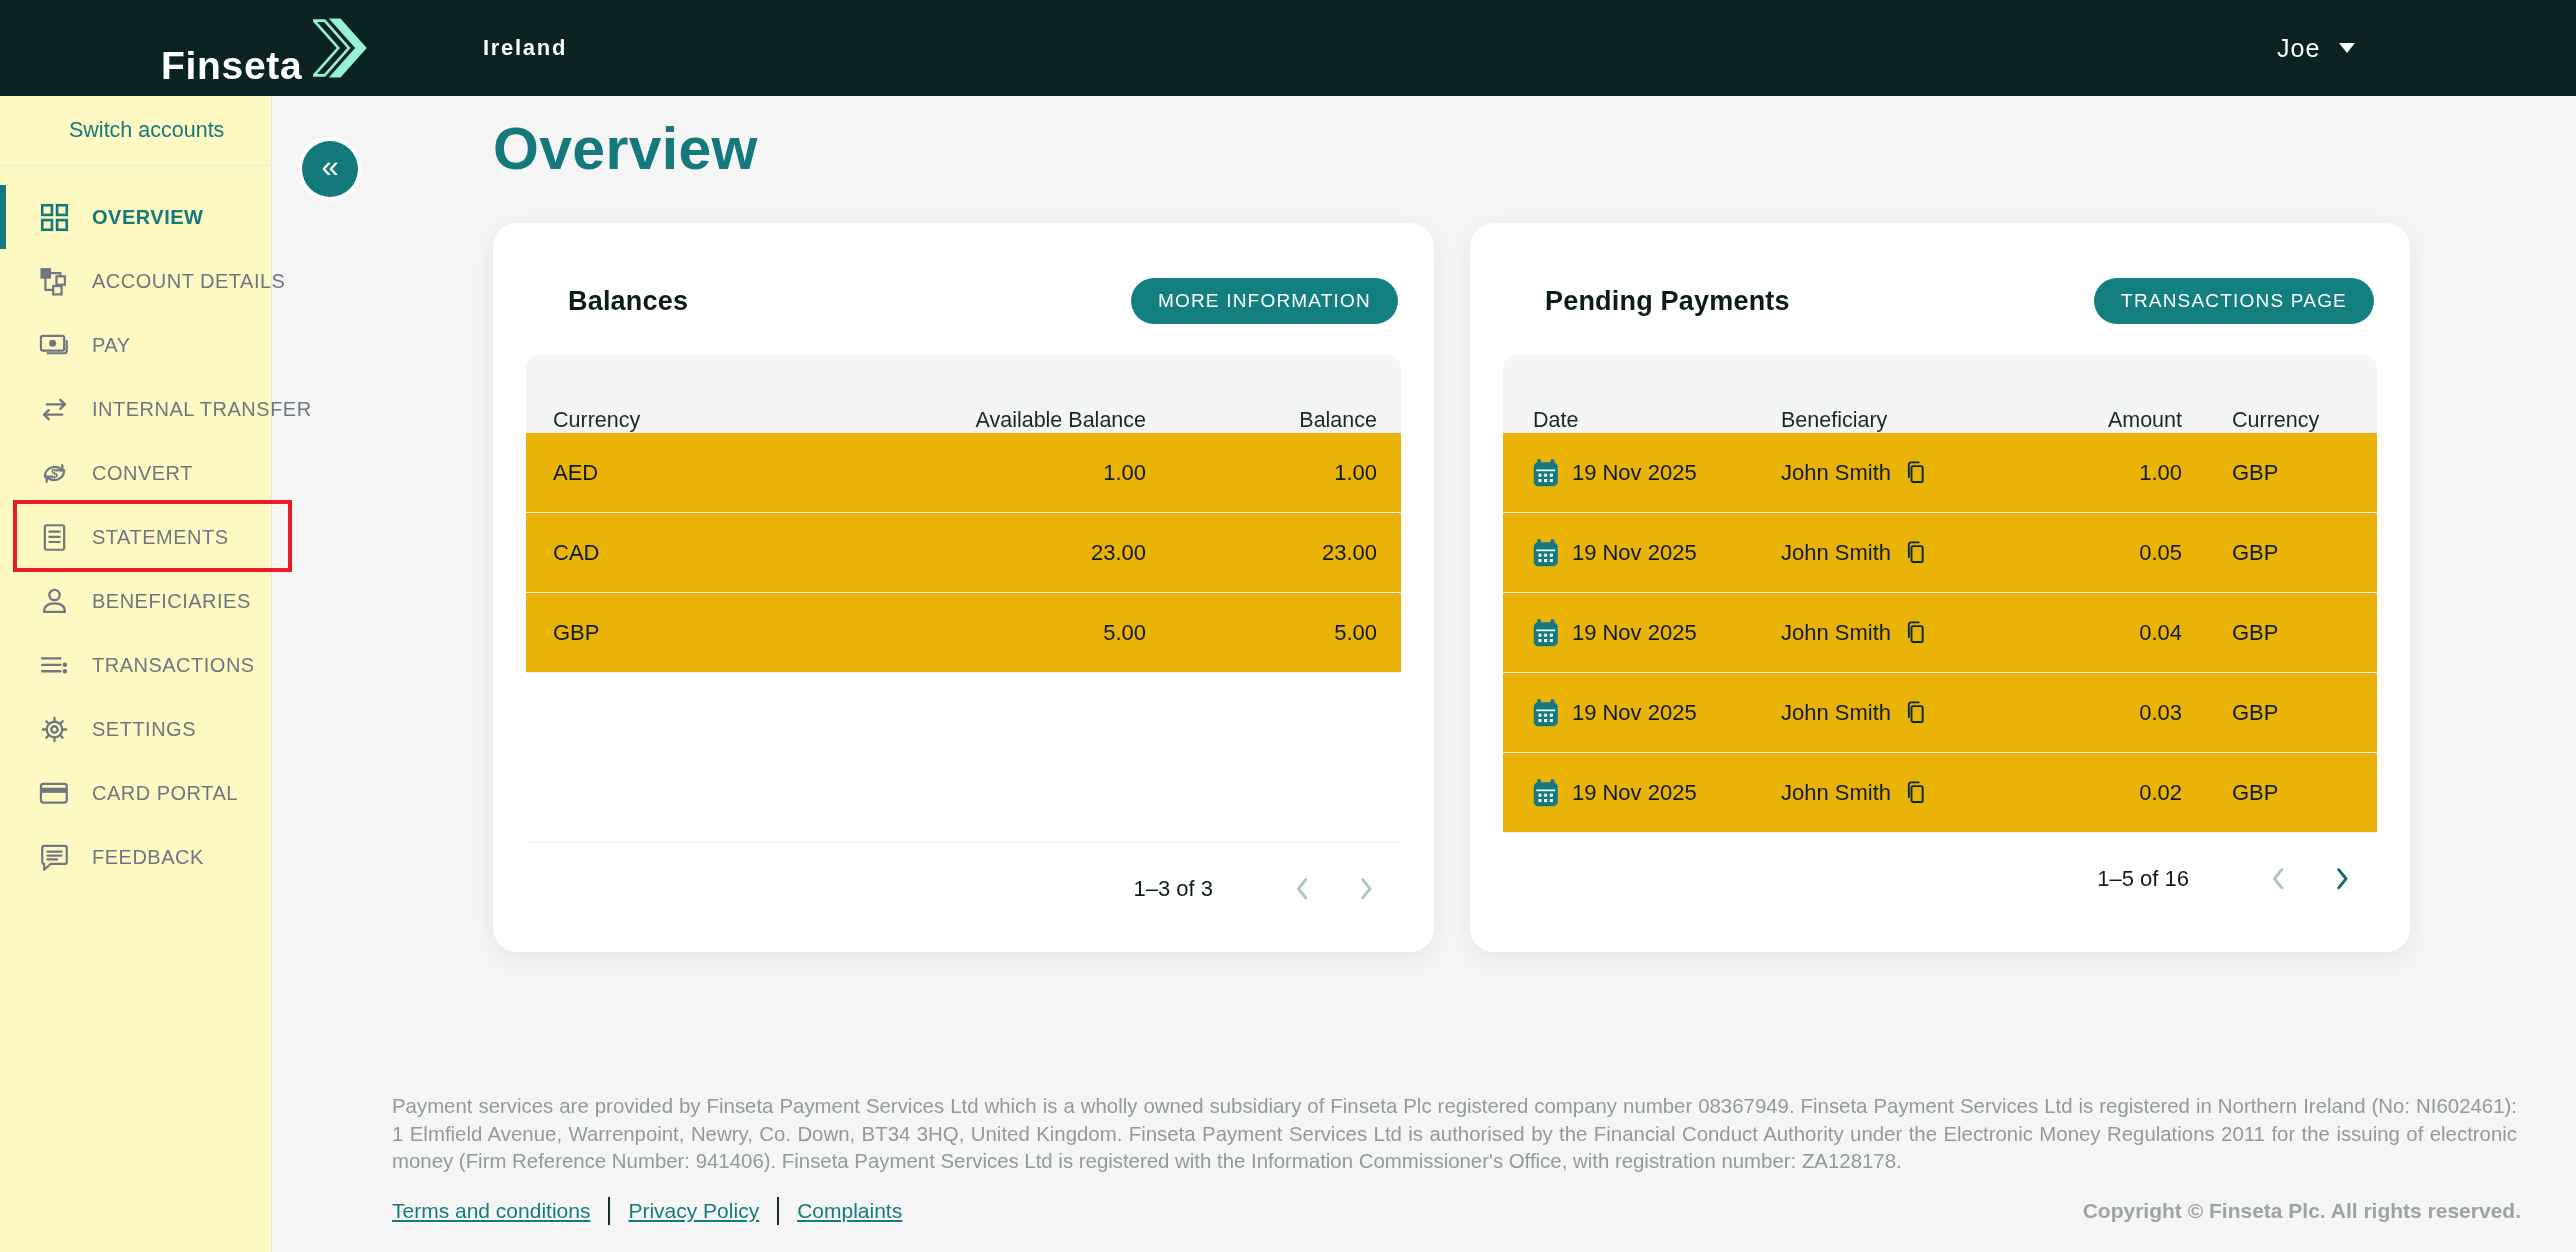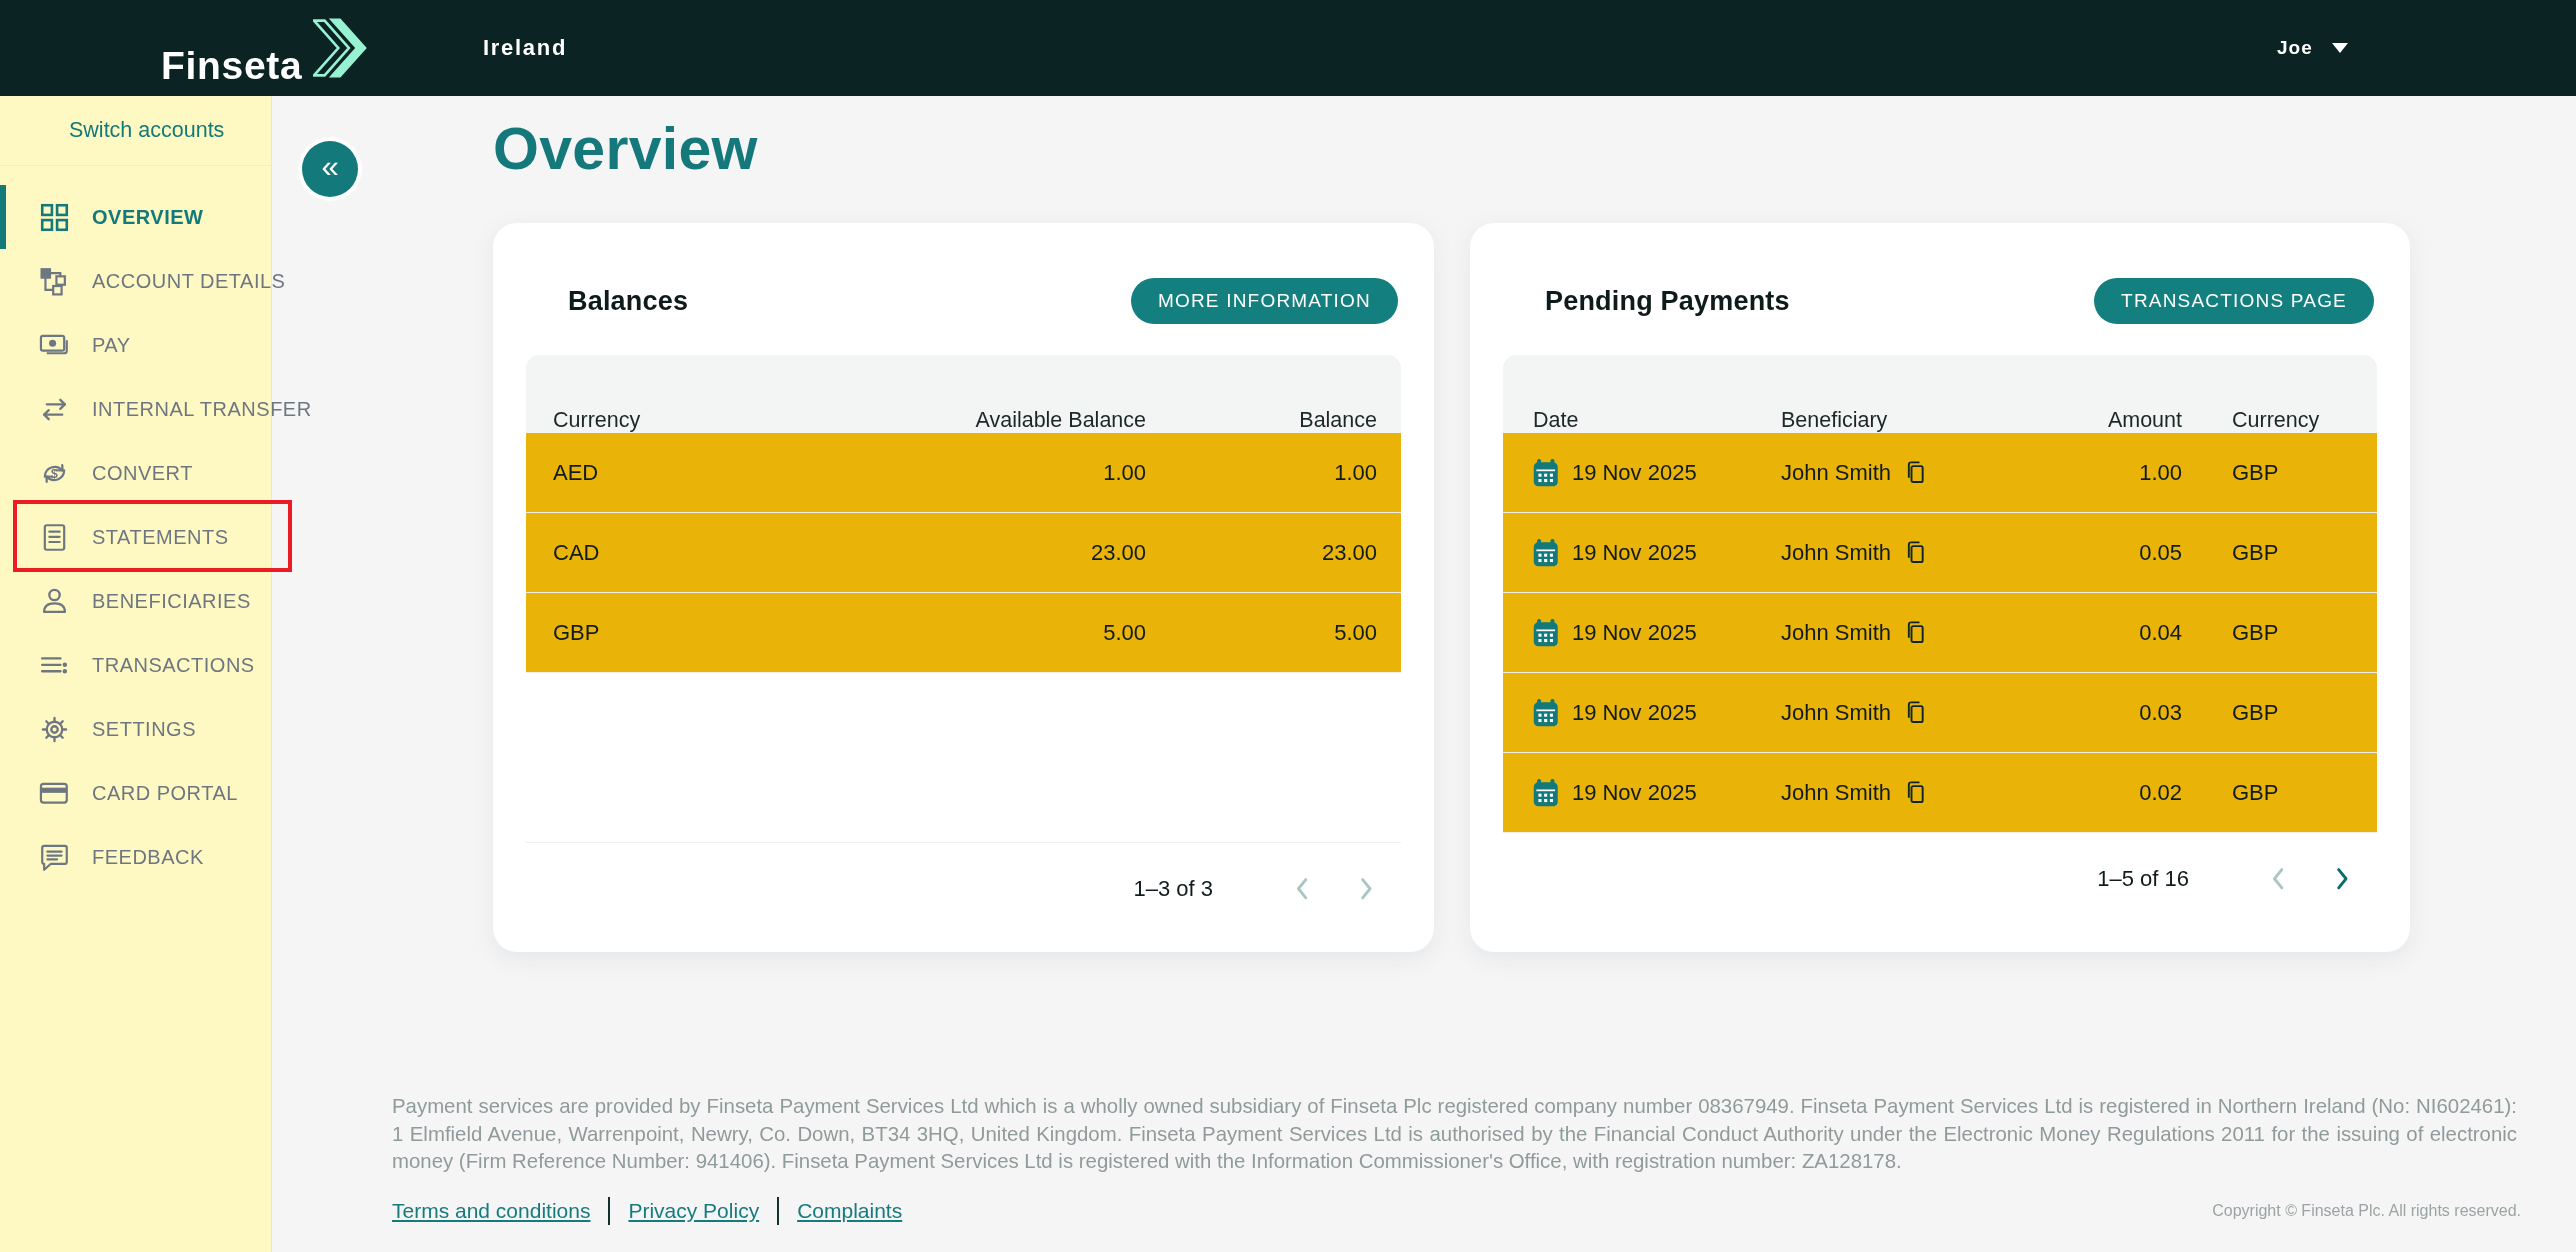--- a/index.html
+++ b/index.html
@@ -11,21 +11,21 @@
   
   .topbar {
     position:absolute; left:0; top:0; width:2576px; height:96px;
     background:#0b2322; display:flex; align-items:center; z-index:30;
   }
   .logo { position:absolute; left:161px; top:0; height:96px; display:flex; align-items:center; cursor:pointer; }
   .logo-text { color:#ffffff; font-size:39px; font-weight:700; letter-spacing:0.7px;margin-top:36px; }
   .logo-mark { margin-left:10.7px; width:58px; height:64px; }
   .env-label { position:absolute; left:483px; color:#ffffff; font-size:22px; font-weight:600; letter-spacing:1.7px; }
   .user-menu { position:absolute; left:2277px; display:flex; align-items:center; cursor:pointer; }
-  .user-name { color:#ffffff; font-size:19px; font-weight:700; letter-spacing:1px; }
+  .user-name { color:#ffffff; font-size:25px; font-weight:400; letter-spacing:1px; }
   .caret-down {
     margin-left:19px; width:0; height:0;
     border-left:8.7px solid transparent; border-right:8.7px solid transparent;
     border-top:10px solid #ffffff;
   }
   
   .sidebar {
     position:absolute; left:0; top:96px; width:272px; height:1157px;
     background:#fef9c3; border-right:1.3px solid #e4e6e6; z-index:10;
   }
@@ -106,21 +106,21 @@
     position:absolute; left:392px; top:1093px; width:2125px;
     font-size:20.4px; line-height:27.5px; color:#8f9b9b; text-align:justify;
   }
   .footer-row {
     position:absolute; left:392px; top:1197px; width:2129px;
     display:flex; align-items:center;
   }
   .foot-links { display:flex; align-items:center; }
   .foot-link { color:#157b7d; font-size:21px; text-decoration:underline; cursor:pointer; white-space:nowrap; }
   .foot-sep { width:2px; height:28px; background:#12302e; margin:0 18px; }
-  .copyright { margin-left:auto; font-size:16px; color:#9aa4a4; }
+  .copyright { margin-left:auto; font-size:21px; color:#9aa4a4;font-weight:bold; }
   svg { display:block; }
 </style>
 </head>
 <body>
 
 <div class="topbar">
   <div class="logo">
     <span class="logo-text">Finseta</span>
     <svg class="logo-mark" viewBox="0 0 110 120">
       <polygon points="2,8 22,8 68,60 22,112 2,112 48,60" fill="none" stroke="#97f2d4" stroke-width="5"></polygon>

